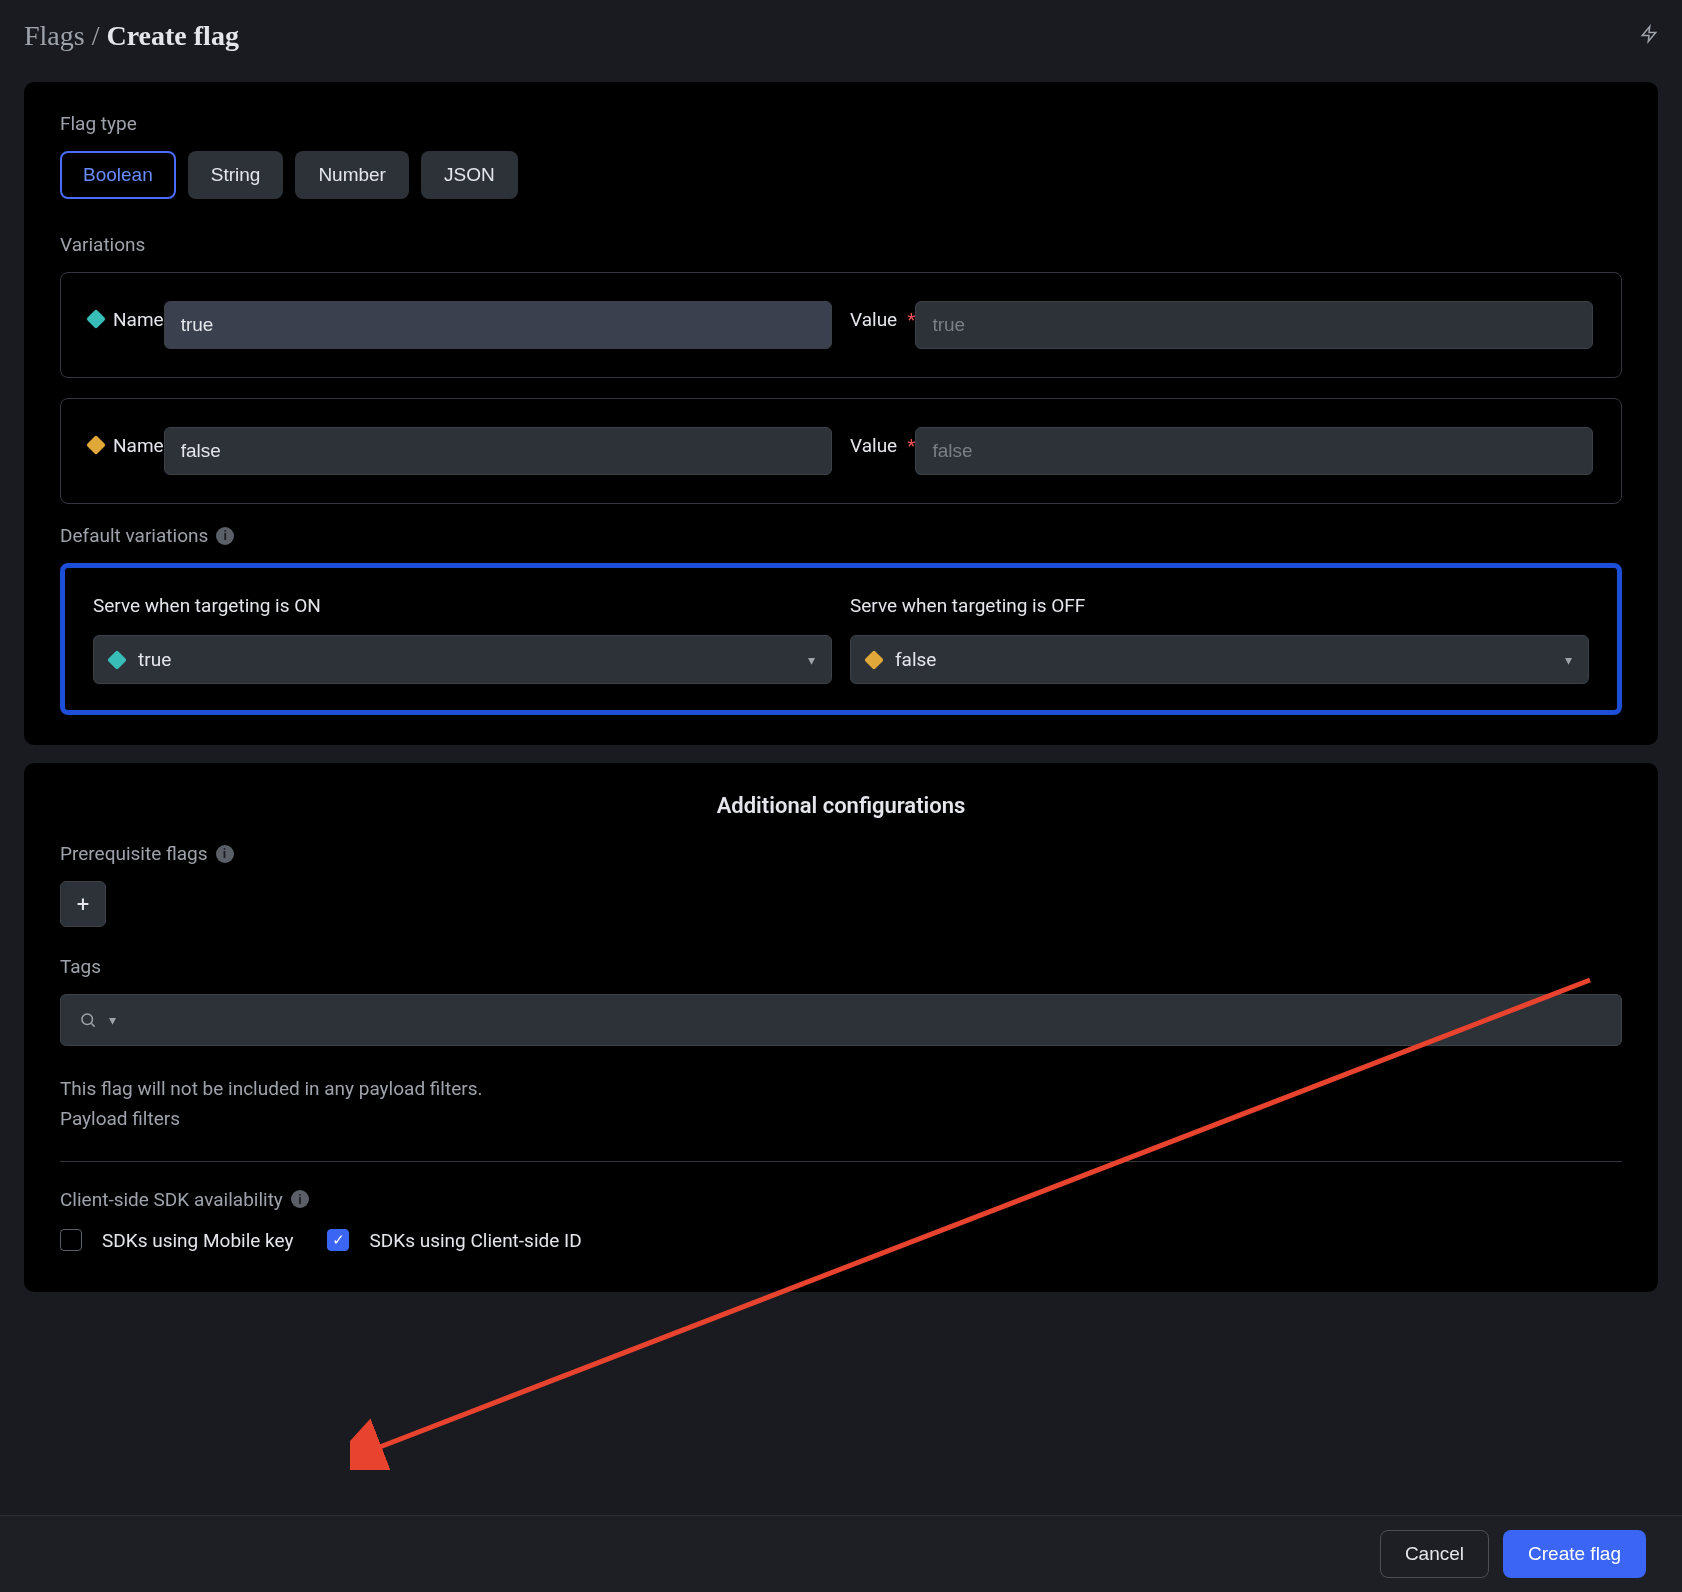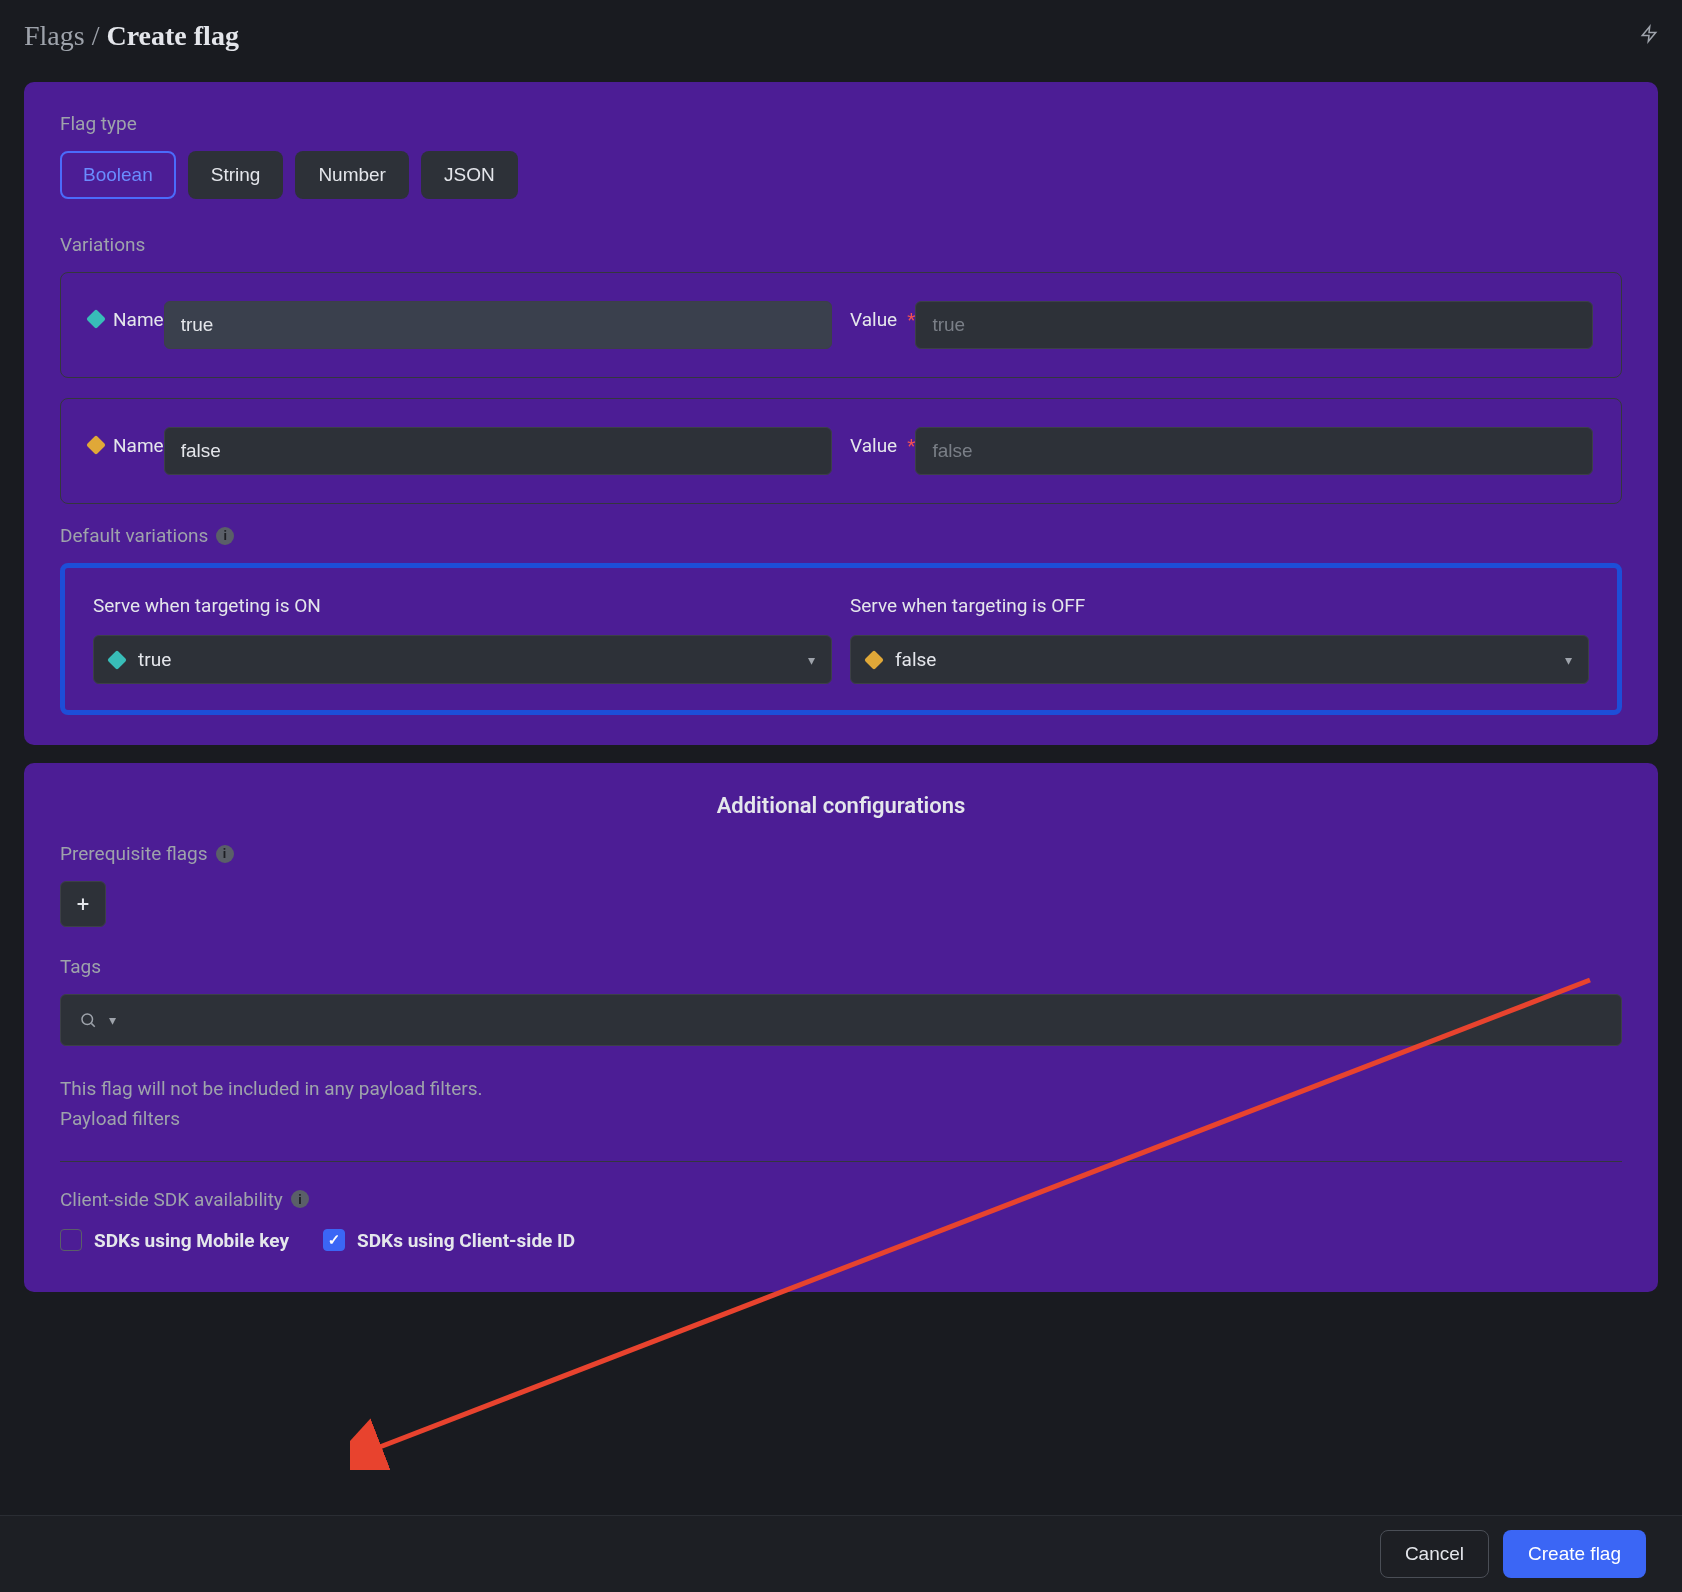--- a/index.html
+++ b/index.html
@@ -31,21 +31,21 @@
     }
     .breadcrumb .current {
       color: #e4e6eb;
       font-weight: 600;
     }
     .bolt-icon {
       color: #9ea3ab;
       font-size: 20px;
     }
     .panel {
-      background: #4c1d95;
+      background: #000000;
       border-radius: 10px;
       margin: 0 24px 18px 24px;
       padding: 30px 36px;
     }
     .label {
       color: #9ea3ab;
       font-size: 19px;
       margin-bottom: 16px;
       display: flex;
       align-items: center;
@@ -213,23 +213,22 @@
       margin: 26px 0;
     }
     .checkbox-row {
       display: flex;
       gap: 34px;
       margin-top: 18px;
     }
     .checkbox-item {
       display: flex;
       align-items: flex-start;
-      gap: 12px;
+      gap: 20px;
       cursor: pointer;
-      font-weight: bold;
     }
     .checkbox {
       width: 22px;
       height: 22px;
       border: 1.5px solid #5a5f68;
       border-radius: 4px;
       display: flex;
       align-items: center;
       justify-content: center;
       flex-shrink: 0;

